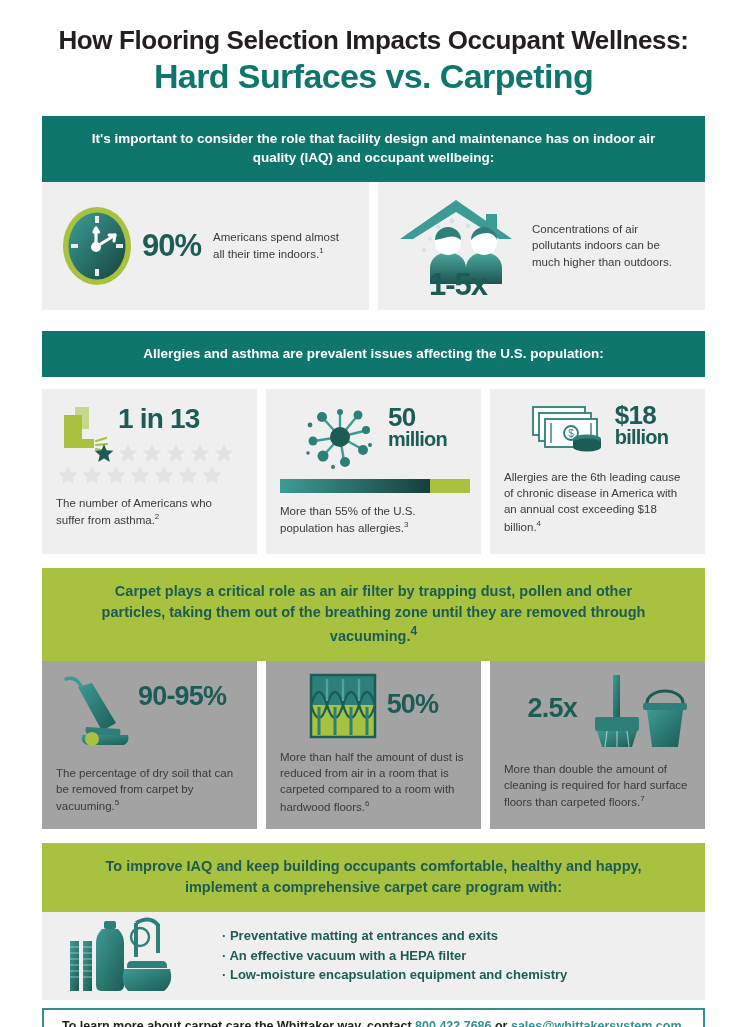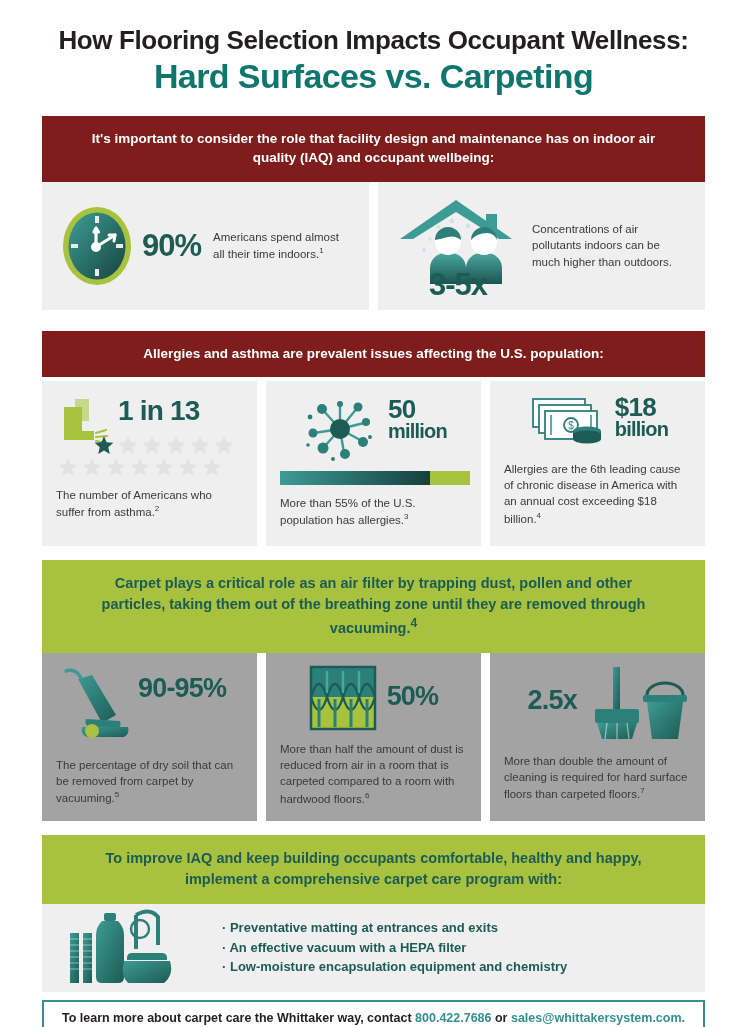--- a/index.html
+++ b/index.html
@@ -21,21 +21,21 @@
   .title-2 {
     font-size: 34px; font-weight: bold; color: #0f766e;
     letter-spacing: -0.6px; line-height: 1.12; margin-top: 2px;
   }
 
   
   .banner {
     margin: 0 42px; padding: 13px 46px 14px;
     text-align: center; font-weight: bold; position: relative;
   }
-  .banner.teal { background: #7f1d1d; color: #ffffff; margin-top: 21px; }
+  .banner.teal { background: #0f766e; color: #ffffff; margin-top: 21px; }
   .banner.green { background: #a8c13f; color: #1c5c54; }
   .banner-text { font-size: 13.5px; line-height: 1.42; }
   .banner-text.big { font-size: 14.5px; line-height: 1.45; }
 
   
   .notch {
     position: absolute; bottom: -17px; width: 0; height: 0;
     border-left: 17px solid transparent;
     border-right: 17px solid transparent;
     border-top: 17px solid #33908f;
@@ -55,21 +55,21 @@
   .big-num {
     font-size: 31px; font-weight: bold; color: #1c5c54;
     letter-spacing: -1px; line-height: 1;
   }
   .desc {
     font-size: 11.5px; color: #3a3a3a; line-height: 1.42;
   }
   .desc sup { font-size: 8px; }
 
   
-  .sec2 { margin-top: 4px; }
+  .sec2 { margin-top: 12px; }
   .sec2 .panel {
     width: calc((100% - 18px)/3); height: 165px; padding: 12px 14px 10px;
     display: flex; flex-direction: column;
   }
   .row-top { display: flex; align-items: flex-start; }
   .stat-lg { font-size: 26px; font-weight: bold; color: #1c5c54; line-height: 0.98; letter-spacing: -0.8px; }
   .stat-lg .sub { display:block; font-size: 20px; }
 
   
   .sec3 { margin-top: 0; }
@@ -167,21 +167,21 @@
               <circle cx="50" cy="56" r="1.4" fill="#cfe4e2"></circle>
 
               <path d="M36 92 v-16 a15 15 0 0 1 15-15 h6 a15 15 0 0 1 15 15 v16 z" fill="url(#pg)"></path>
               <circle cx="54" cy="50" r="13" fill="#ffffff"></circle>
               <path d="M41 48 a13 13 0 0 1 26 0 q-6 -5 -13 -3 q-7 2 -13 3z" fill="#2d7f7a"></path>
 
               <path d="M72 92 v-16 a15 15 0 0 1 15-15 h6 a15 15 0 0 1 15 15 v16 z" fill="url(#pg)"></path>
               <circle cx="90" cy="50" r="13" fill="#ffffff"></circle>
               <path d="M77 48 a13 13 0 0 1 26 0 q-3 -7 -10 -7 q-10 0 -16 7z" fill="#2d7f7a"></path>
             </svg>
-            <div class="big-num" style="margin-top:-18px;">3-5x</div>
+            <div class="big-num" style="margin-top:-18px;">1-5x</div>
           </div>
           <div class="desc" style="margin-left:10px; max-width:148px;">Concentrations of air pollutants indoors can be much higher than outdoors.</div>
         </div>
       </div>
     </div>
   </div>
 
   <div style="margin-top:8px;">
     <div class="banner teal">
       <div class="banner-text">Allergies and asthma are prevalent issues affecting the U.S. population:</div>

